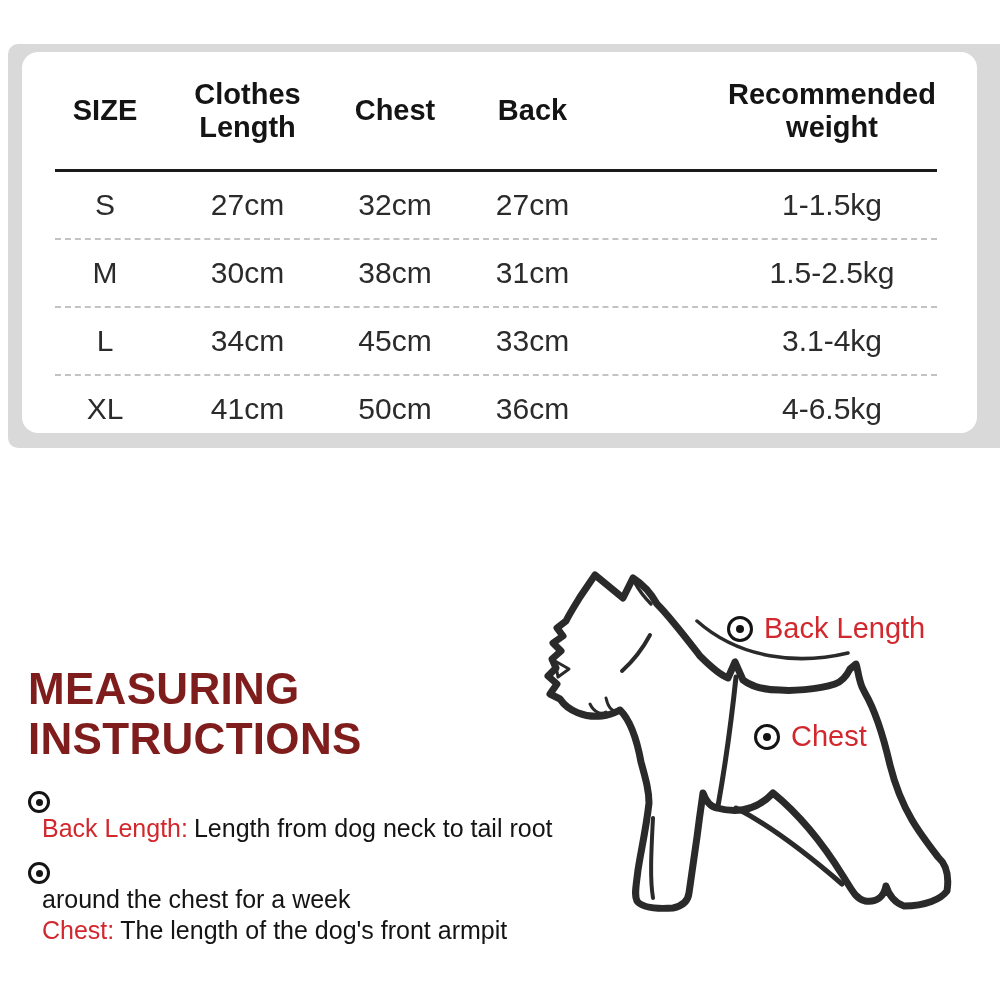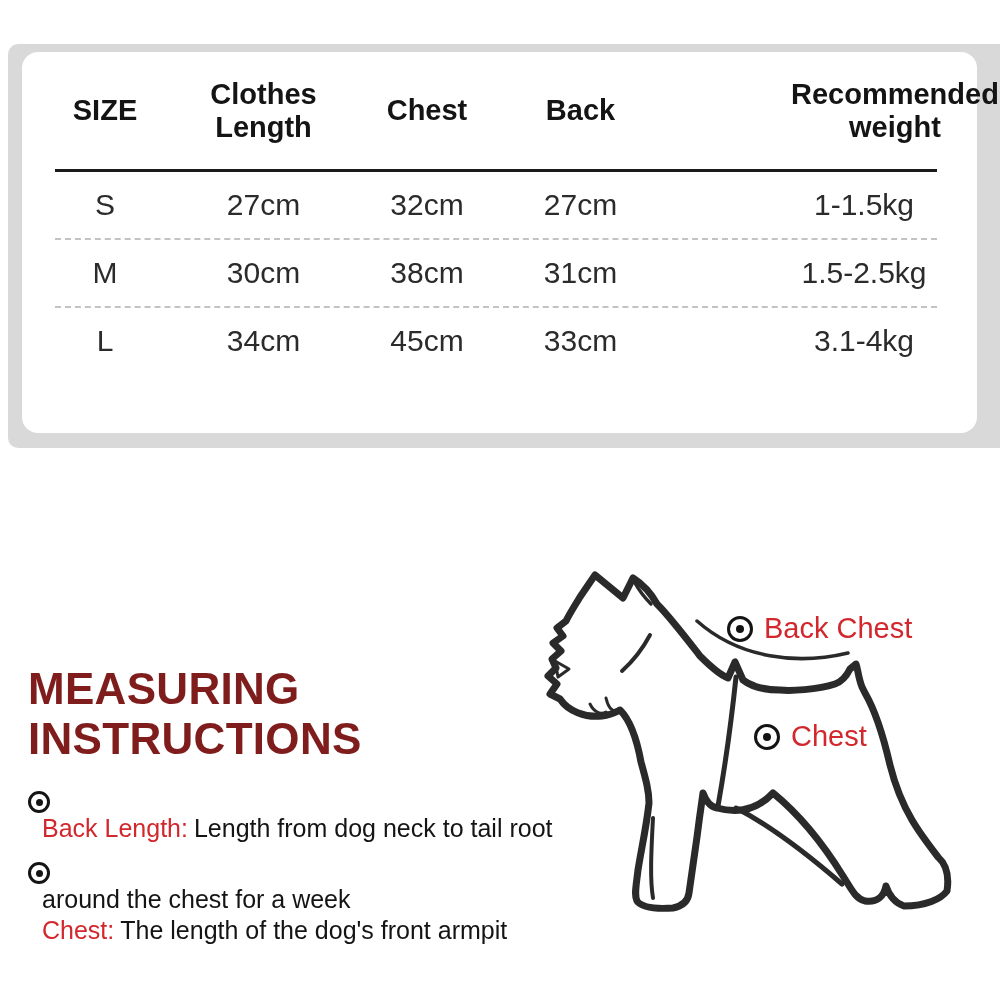--- a/index.html
+++ b/index.html
@@ -14,21 +14,20 @@
   }
   .table-card{
     position:absolute;left:22px;top:52px;width:955px;height:381px;
     background:#ffffff;border-radius:16px;
   }
   .size-table{position:absolute;left:55px;top:52px;width:882px;}
   .thead,.trow{
     display:grid;
     grid-template-columns:100px 185px 110px 165px 1fr;
     align-items:center;
-    gap:16px;
   }
   .thead{height:117px;border-bottom:3px solid #1b1b1b;}
   .trow{height:66px;border-bottom:2px dashed #c3c3c3;}
   .trow:last-child{border-bottom:none;height:65px;}
   .hcell{
     text-align:center;font-size:29px;font-weight:700;color:#141414;line-height:1.12;
   }
   .tcell{text-align:center;font-size:30px;font-weight:400;color:#2b2b2b;}
   .c4{padding-left:112px;}
   
@@ -91,20 +90,27 @@
       <div class="tcell c3">31cm</div>
       <div class="tcell c4">1.5-2.5kg</div>
     </div>
     <div class="trow">
       <div class="tcell c0">L</div>
       <div class="tcell c1">34cm</div>
       <div class="tcell c2">45cm</div>
       <div class="tcell c3">33cm</div>
       <div class="tcell c4">3.1-4kg</div>
     </div>
+    <div class="trow">
+      <div class="tcell c0">XL</div>
+      <div class="tcell c1">41cm</div>
+      <div class="tcell c2">50cm</div>
+      <div class="tcell c3">36cm</div>
+      <div class="tcell c4">4-6.5kg</div>
+    </div>
   </div>
 
   <div class="instructions">
     <h2 class="instr-heading">MEASURING INSTRUCTIONS</h2>
 
     <div class="bullet">
       <span class="target small"></span>
       <div class="bullet-text">
         <div><span class="red">Back Length:</span><span class="desc">Length from dog neck to tail root</span></div>
       </div>
@@ -156,21 +162,21 @@
       <path stroke-width="3" d="M15,96 L29,104 18,112 Z"></path>
 
       <path stroke-width="3.5" d="M95,18 C100,27 105,33 111,39"></path>
 
       <path stroke-width="3.5" d="M157,56 C200,94 258,100 308,88"></path>
     </g>
   </svg>
 
   <div class="diagram-label label-back-length">
     <span class="target big"></span>
-    <span class="label-text">Back Chest</span>
+    <span class="label-text">Back Length</span>
   </div>
 
   <div class="diagram-label label-chest">
     <span class="target big"></span>
     <span class="label-text">Chest</span>
   </div>
 
 </div>
 
 </body></html>

